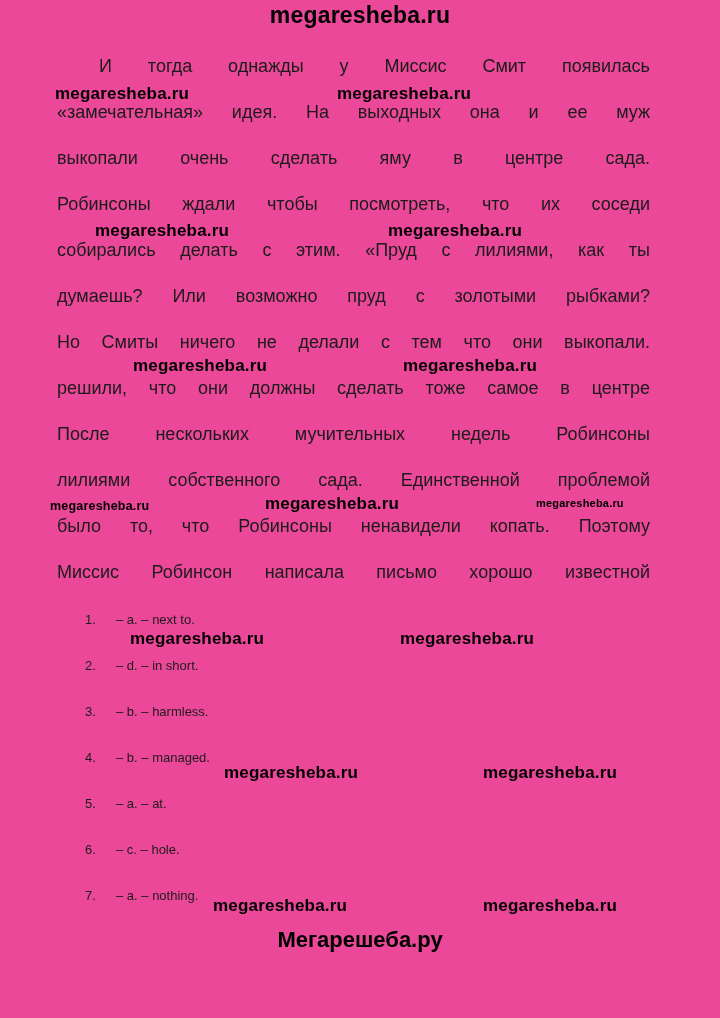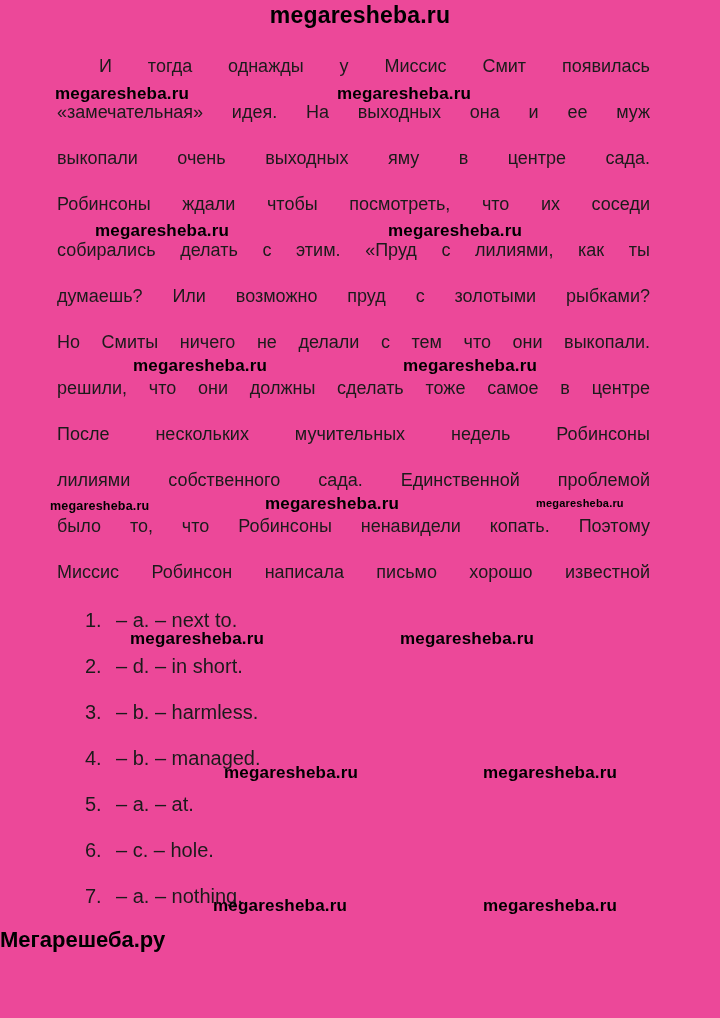--- a/index.html
+++ b/index.html
@@ -32,30 +32,30 @@
   }
   .story .line.indent{ text-indent:42px; }
   .story .line.last{ text-align-last:left; }
   .answers{
     list-style:none;
     margin:2px 0 0 85px;
     padding:0;
   }
   .answers .answer{
     line-height:46px;
-    font-size:20px;
+    font-size:13px;
     color:#1b1b1b;
   }
   .answers .num{
     display:inline-block;
     width:31px;
   }
   .footer-brand{
     margin-top:8px;
-    text-align:left;
+    text-align:center;
     font-weight:700;
     font-size:22px;
     color:#000;
   }
   .wm{
     position:absolute;
     font-weight:700;
     font-size:17px;
     color:#000;
     white-space:nowrap;
@@ -67,21 +67,21 @@
 </head>
 <body>
 
 <div class="page">
 
   <div class="header-wm">megaresheba.ru</div>
 
   <div class="story">
     <p class="line indent">И тогда однажды у Миссис Смит появилась</p>
     <p class="line">«замечательная» идея. На выходных она и ее муж</p>
-    <p class="line">выкопали очень выходных яму в центре сада.</p>
+    <p class="line">выкопали очень сделать яму в центре сада.</p>
     <p class="line">Робинсоны ждали чтобы посмотреть, что их соседи</p>
     <p class="line">собирались делать с этим. «Пруд с лилиями, как ты</p>
     <p class="line">думаешь? Или возможно пруд с золотыми рыбками?</p>
     <p class="line">Но Смиты ничего не делали с тем что они выкопали.</p>
     <p class="line">решили, что они должны сделать тоже самое в центре</p>
     <p class="line">После нескольких мучительных недель Робинсоны</p>
     <p class="line">лилиями собственного сада. Единственной проблемой</p>
     <p class="line">было то, что Робинсоны ненавидели копать. Поэтому</p>
     <p class="line">Миссис Робинсон написала письмо хорошо известной</p>
   </div>

